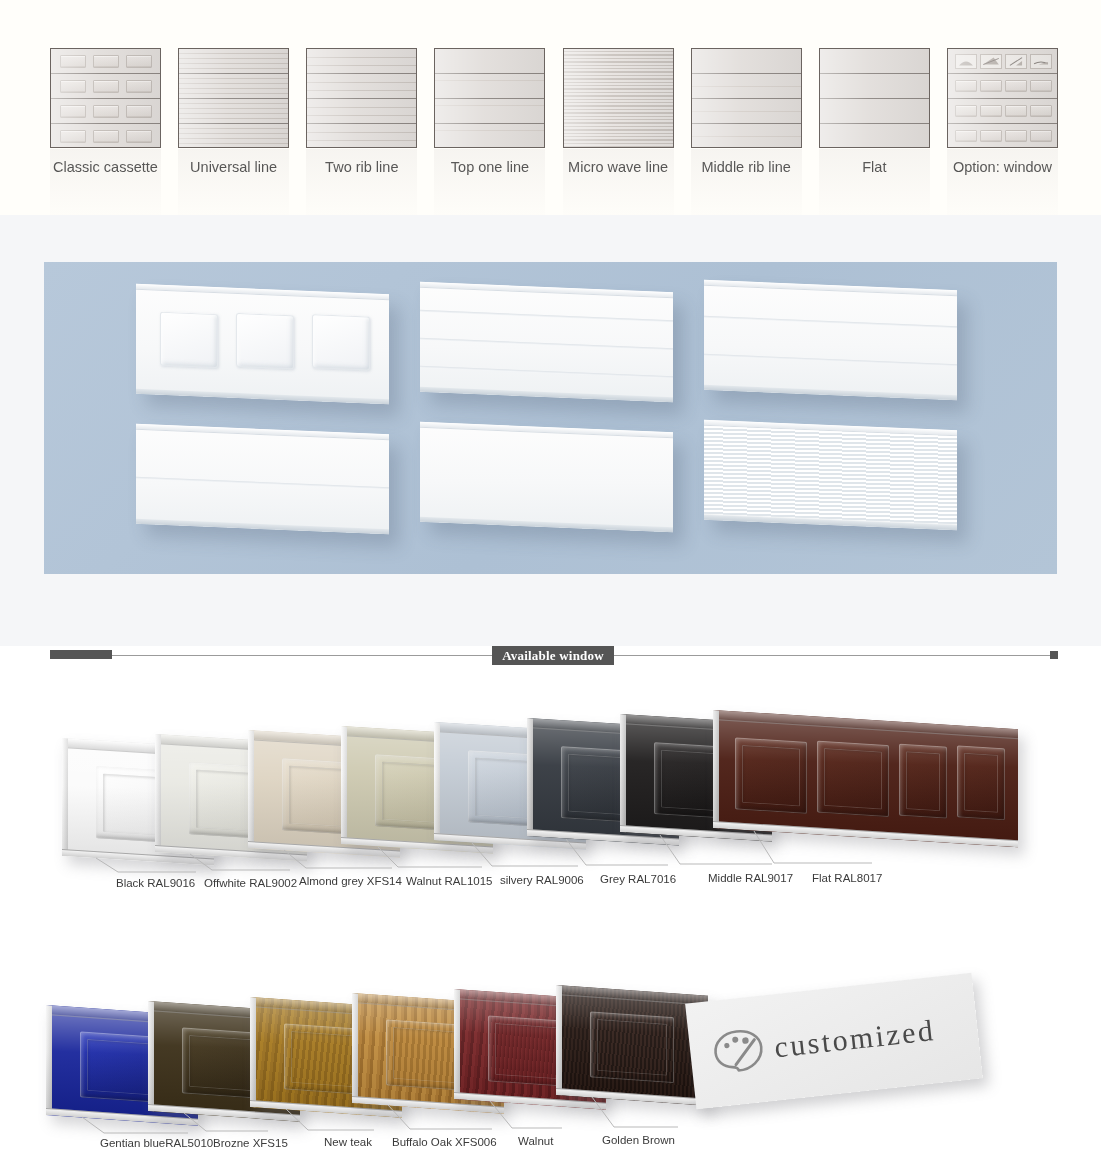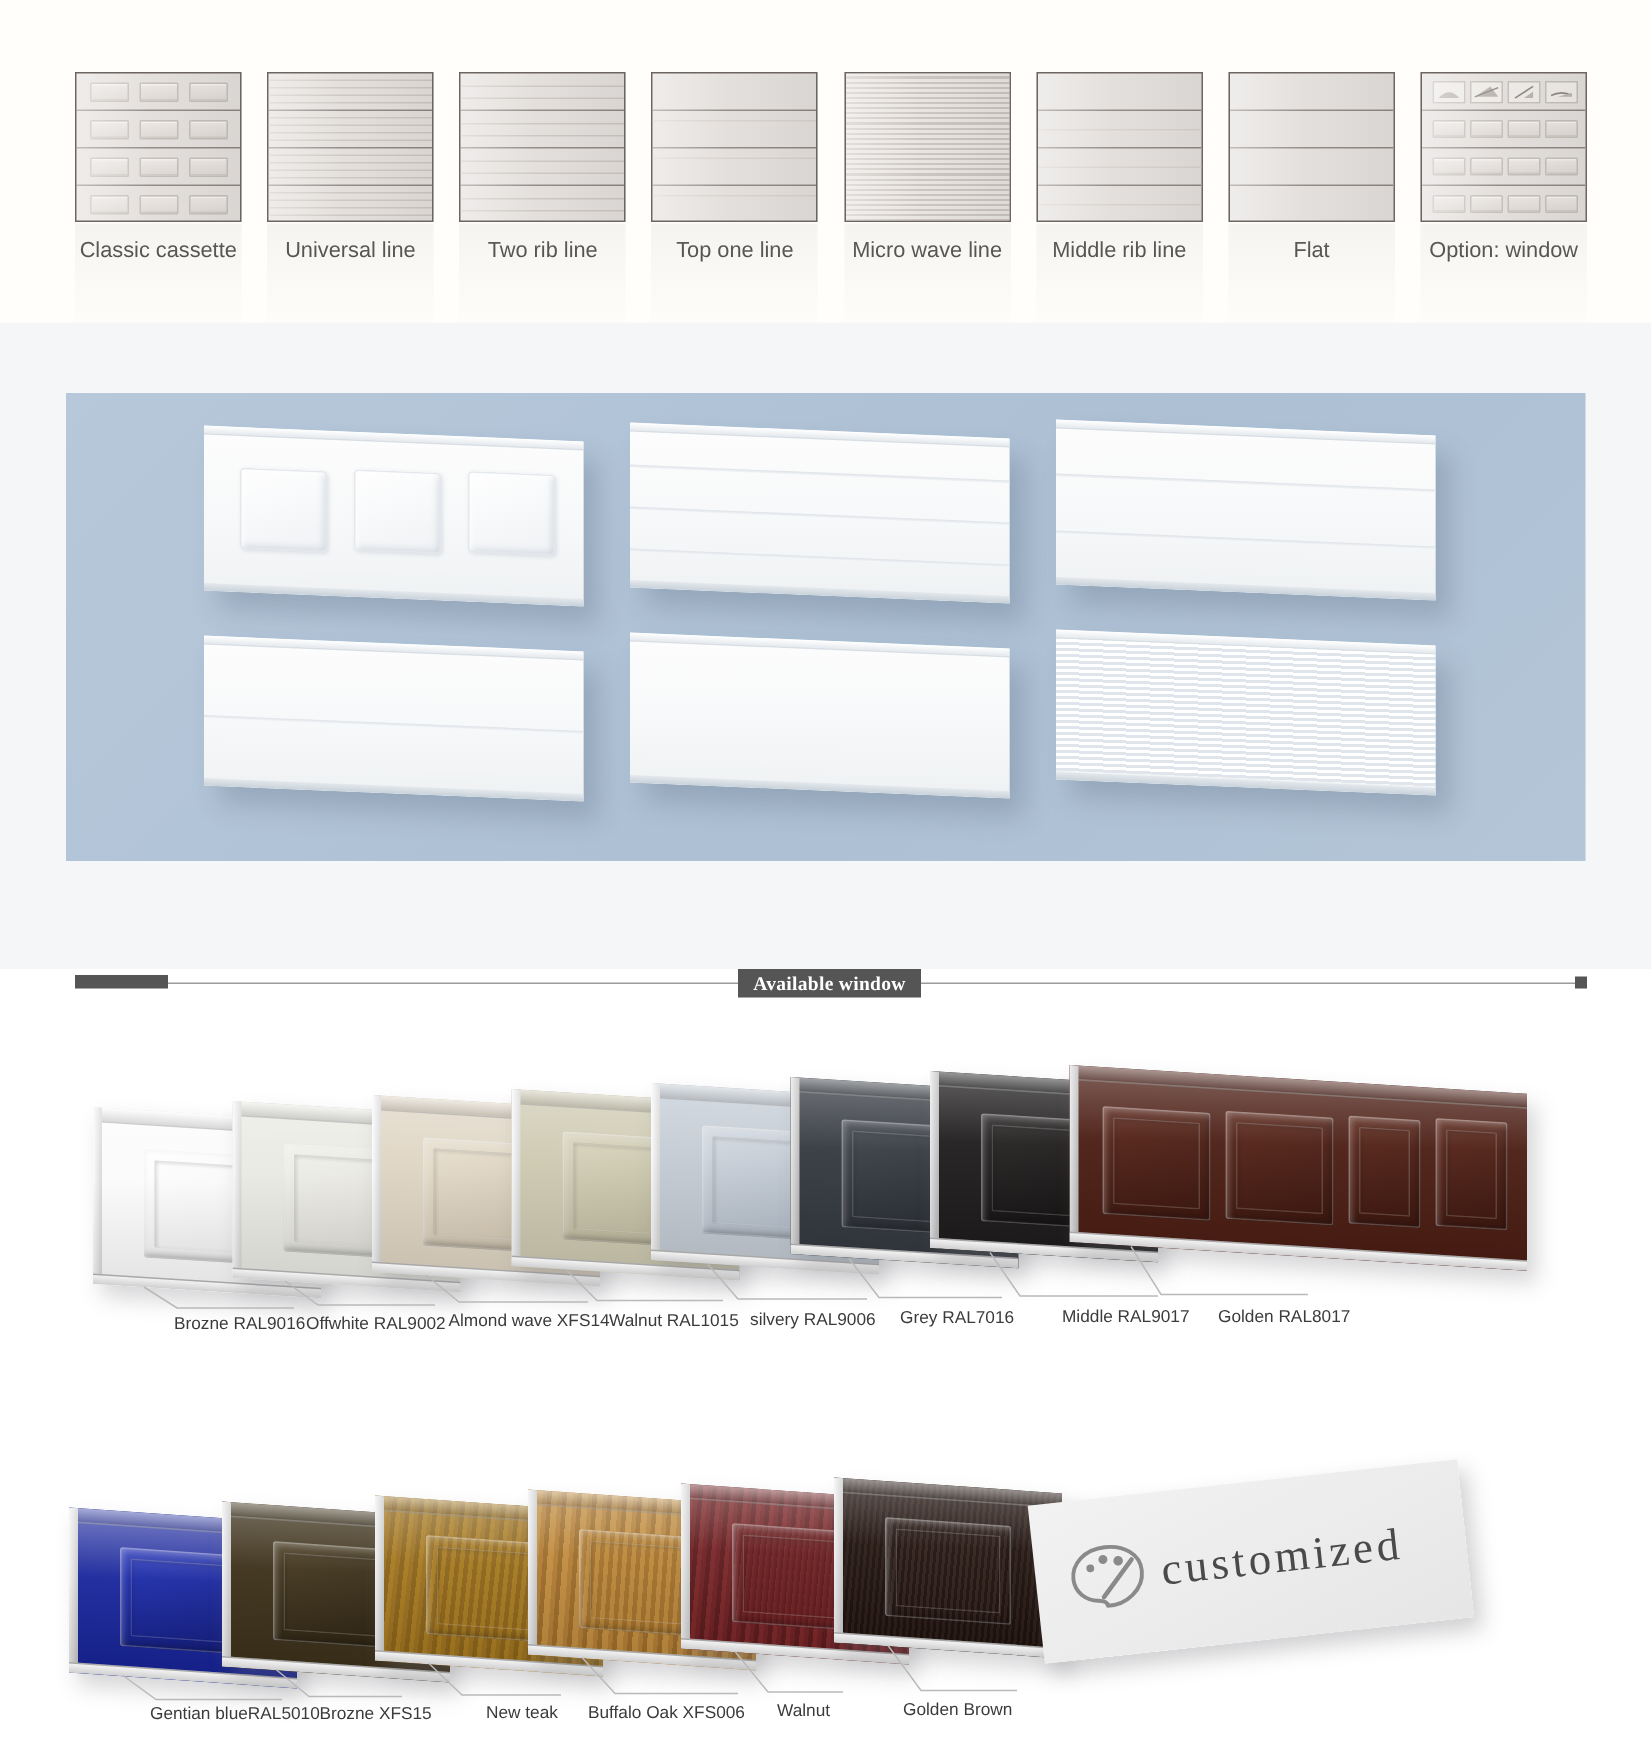--- a/index.html
+++ b/index.html
@@ -467,28 +467,28 @@
           <path d="M284 160 L306 178 L392 178"></path>
           <path d="M378 157 L398 177 L482 177"></path>
           <path d="M472 153 L492 176 L578 176"></path>
           <path d="M566 149 L586 175 L668 175"></path>
           <path d="M660 145 L680 174 L772 174"></path>
           <path d="M754 141 L774 173 L872 173"></path>
         </g>
       </svg>
     </div>
 
-    <div class="clabel" style="left:116px;top:188px">Brozne RAL9016</div>
+    <div class="clabel" style="left:116px;top:188px">Black RAL9016</div>
     <div class="clabel" style="left:204px;top:188px">Offwhite RAL9002</div>
-    <div class="clabel" style="left:299px;top:186px">Almond wave XFS14</div>
+    <div class="clabel" style="left:299px;top:186px">Almond grey XFS14</div>
     <div class="clabel" style="left:406px;top:186px">Walnut RAL1015</div>
     <div class="clabel" style="left:500px;top:185px">silvery RAL9006</div>
     <div class="clabel" style="left:600px;top:184px">Grey RAL7016</div>
     <div class="clabel" style="left:708px;top:183px">Middle RAL9017</div>
-    <div class="clabel" style="left:812px;top:183px">Golden RAL8017</div>
+    <div class="clabel" style="left:812px;top:183px">Flat RAL8017</div>
   </div>
 
   <div class="fan" style="left:0;top:955px;width:898px;height:200px">
 
     <div class="cpan" style="left:46px;top:50px;width:152px;height:110px;transform:skewY(4deg);background:#16239a">
       <div class="cap"></div>
         <div class="edge" style="background:linear-gradient(90deg,#f2f2f2,#c8c8c8)"></div>
       <div class="ccas" style="left:34px;top:24px;width:84px;height:66px;background:linear-gradient(160deg,#1c2cb4,#101a7c)"></div>
       <div class="sheen" style="background:linear-gradient(178deg,rgba(255,255,255,.42),rgba(255,255,255,.06) 40%,rgba(0,0,0,.14))"></div>
       <div class="foot"></div>

